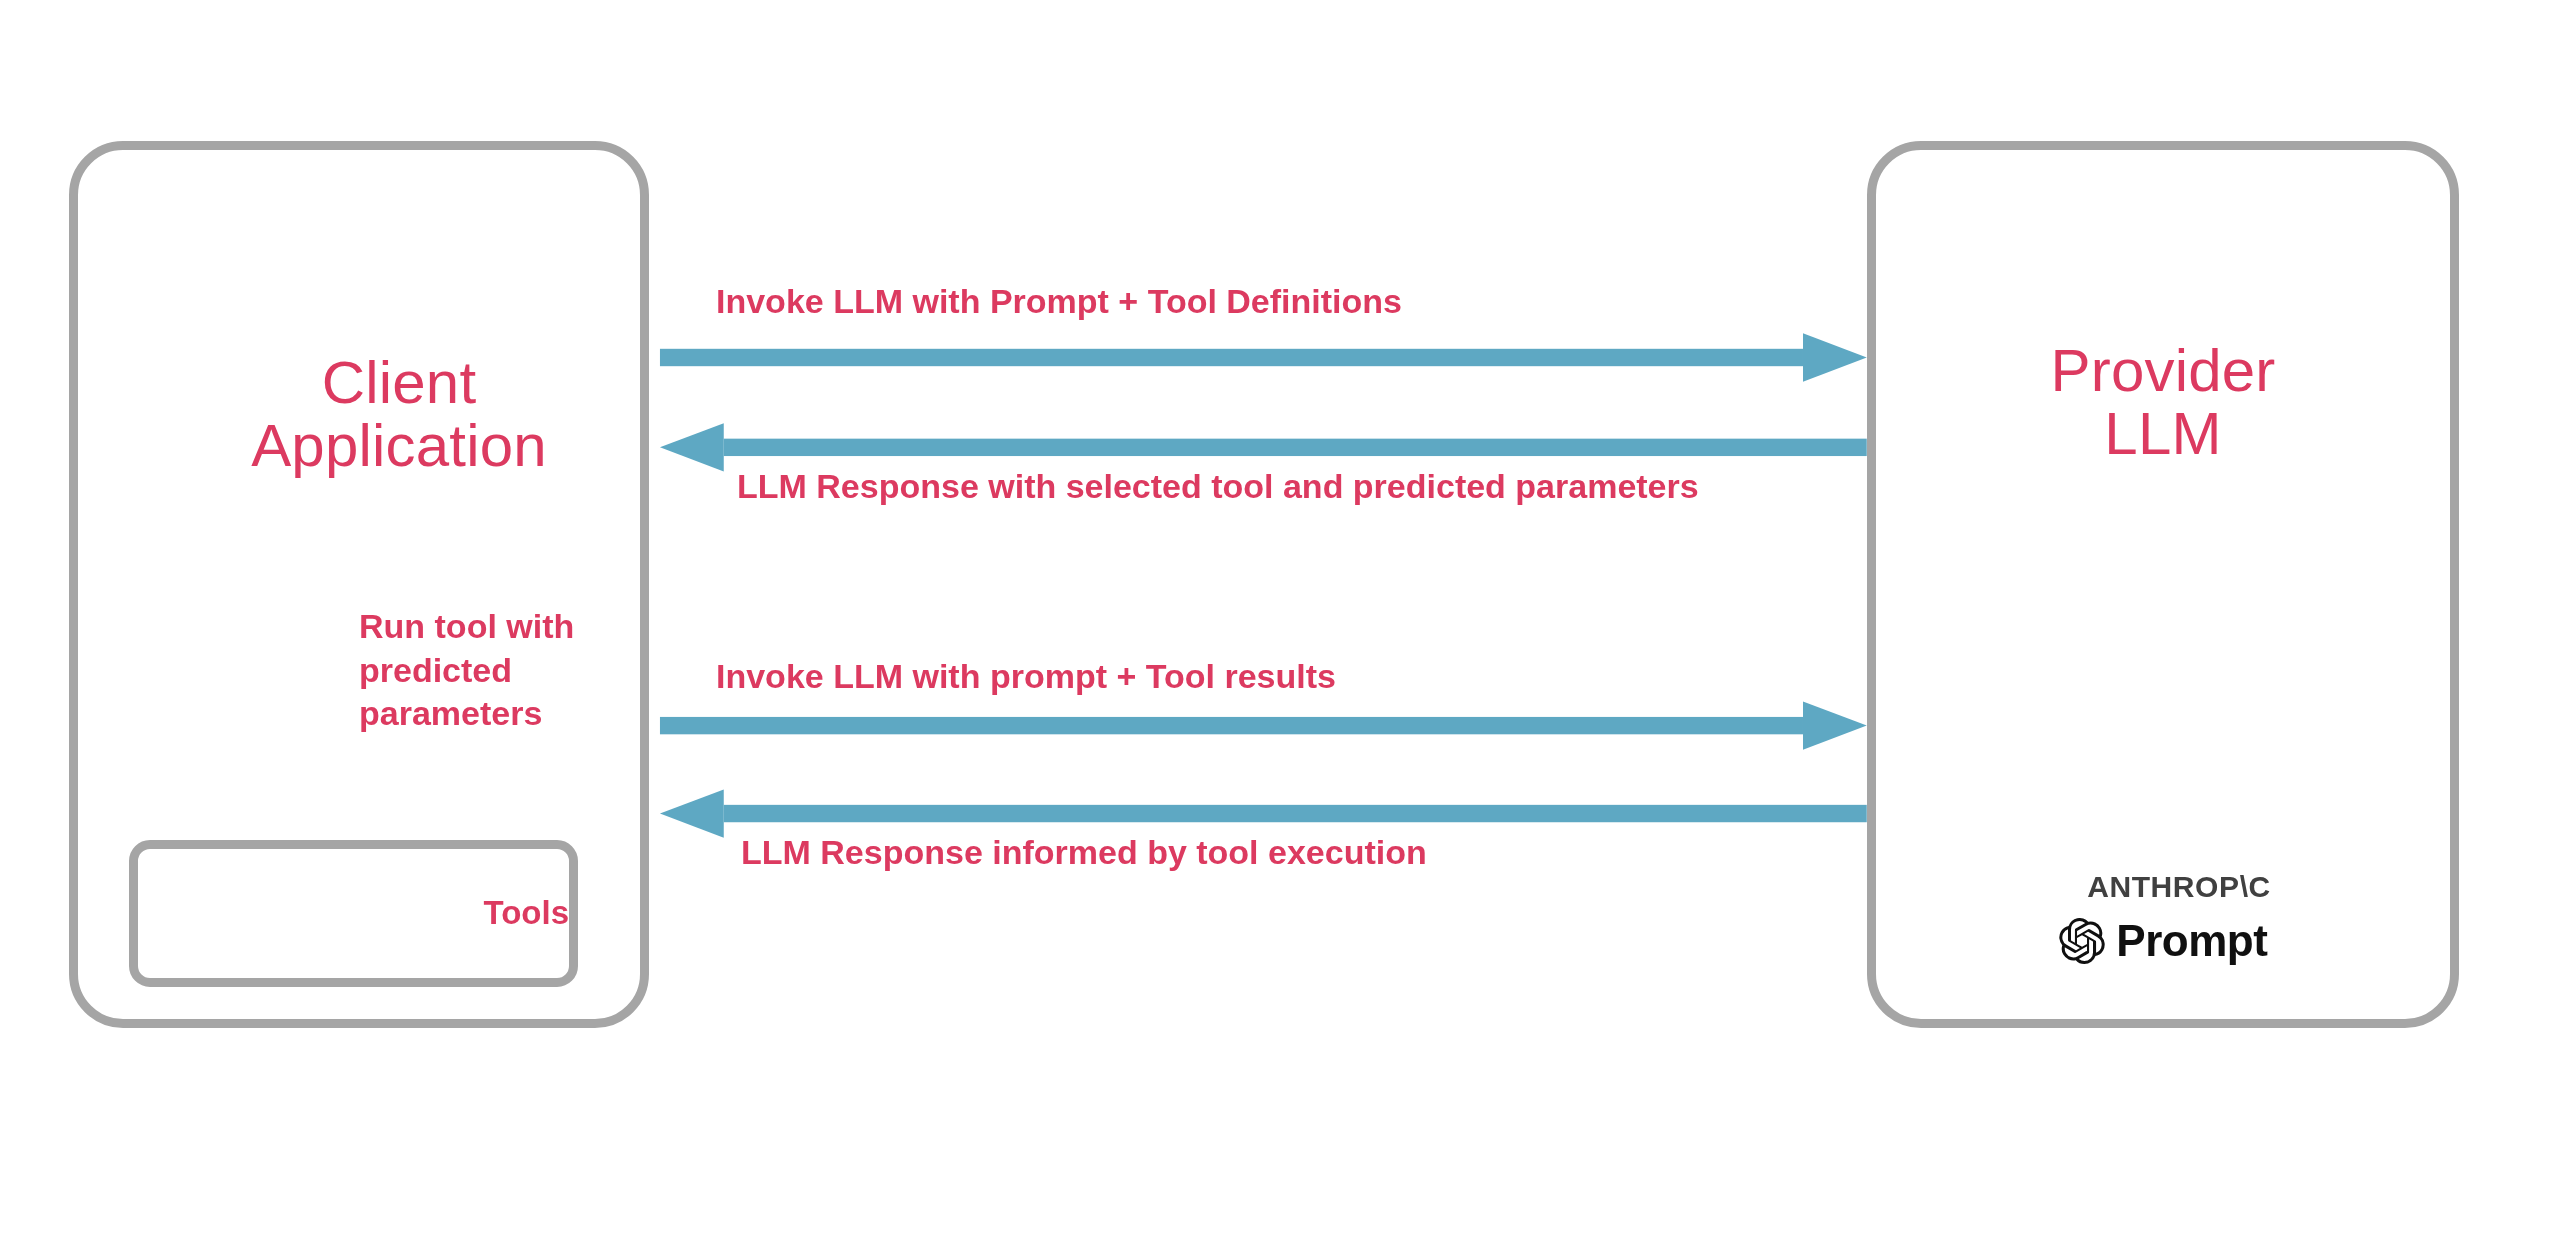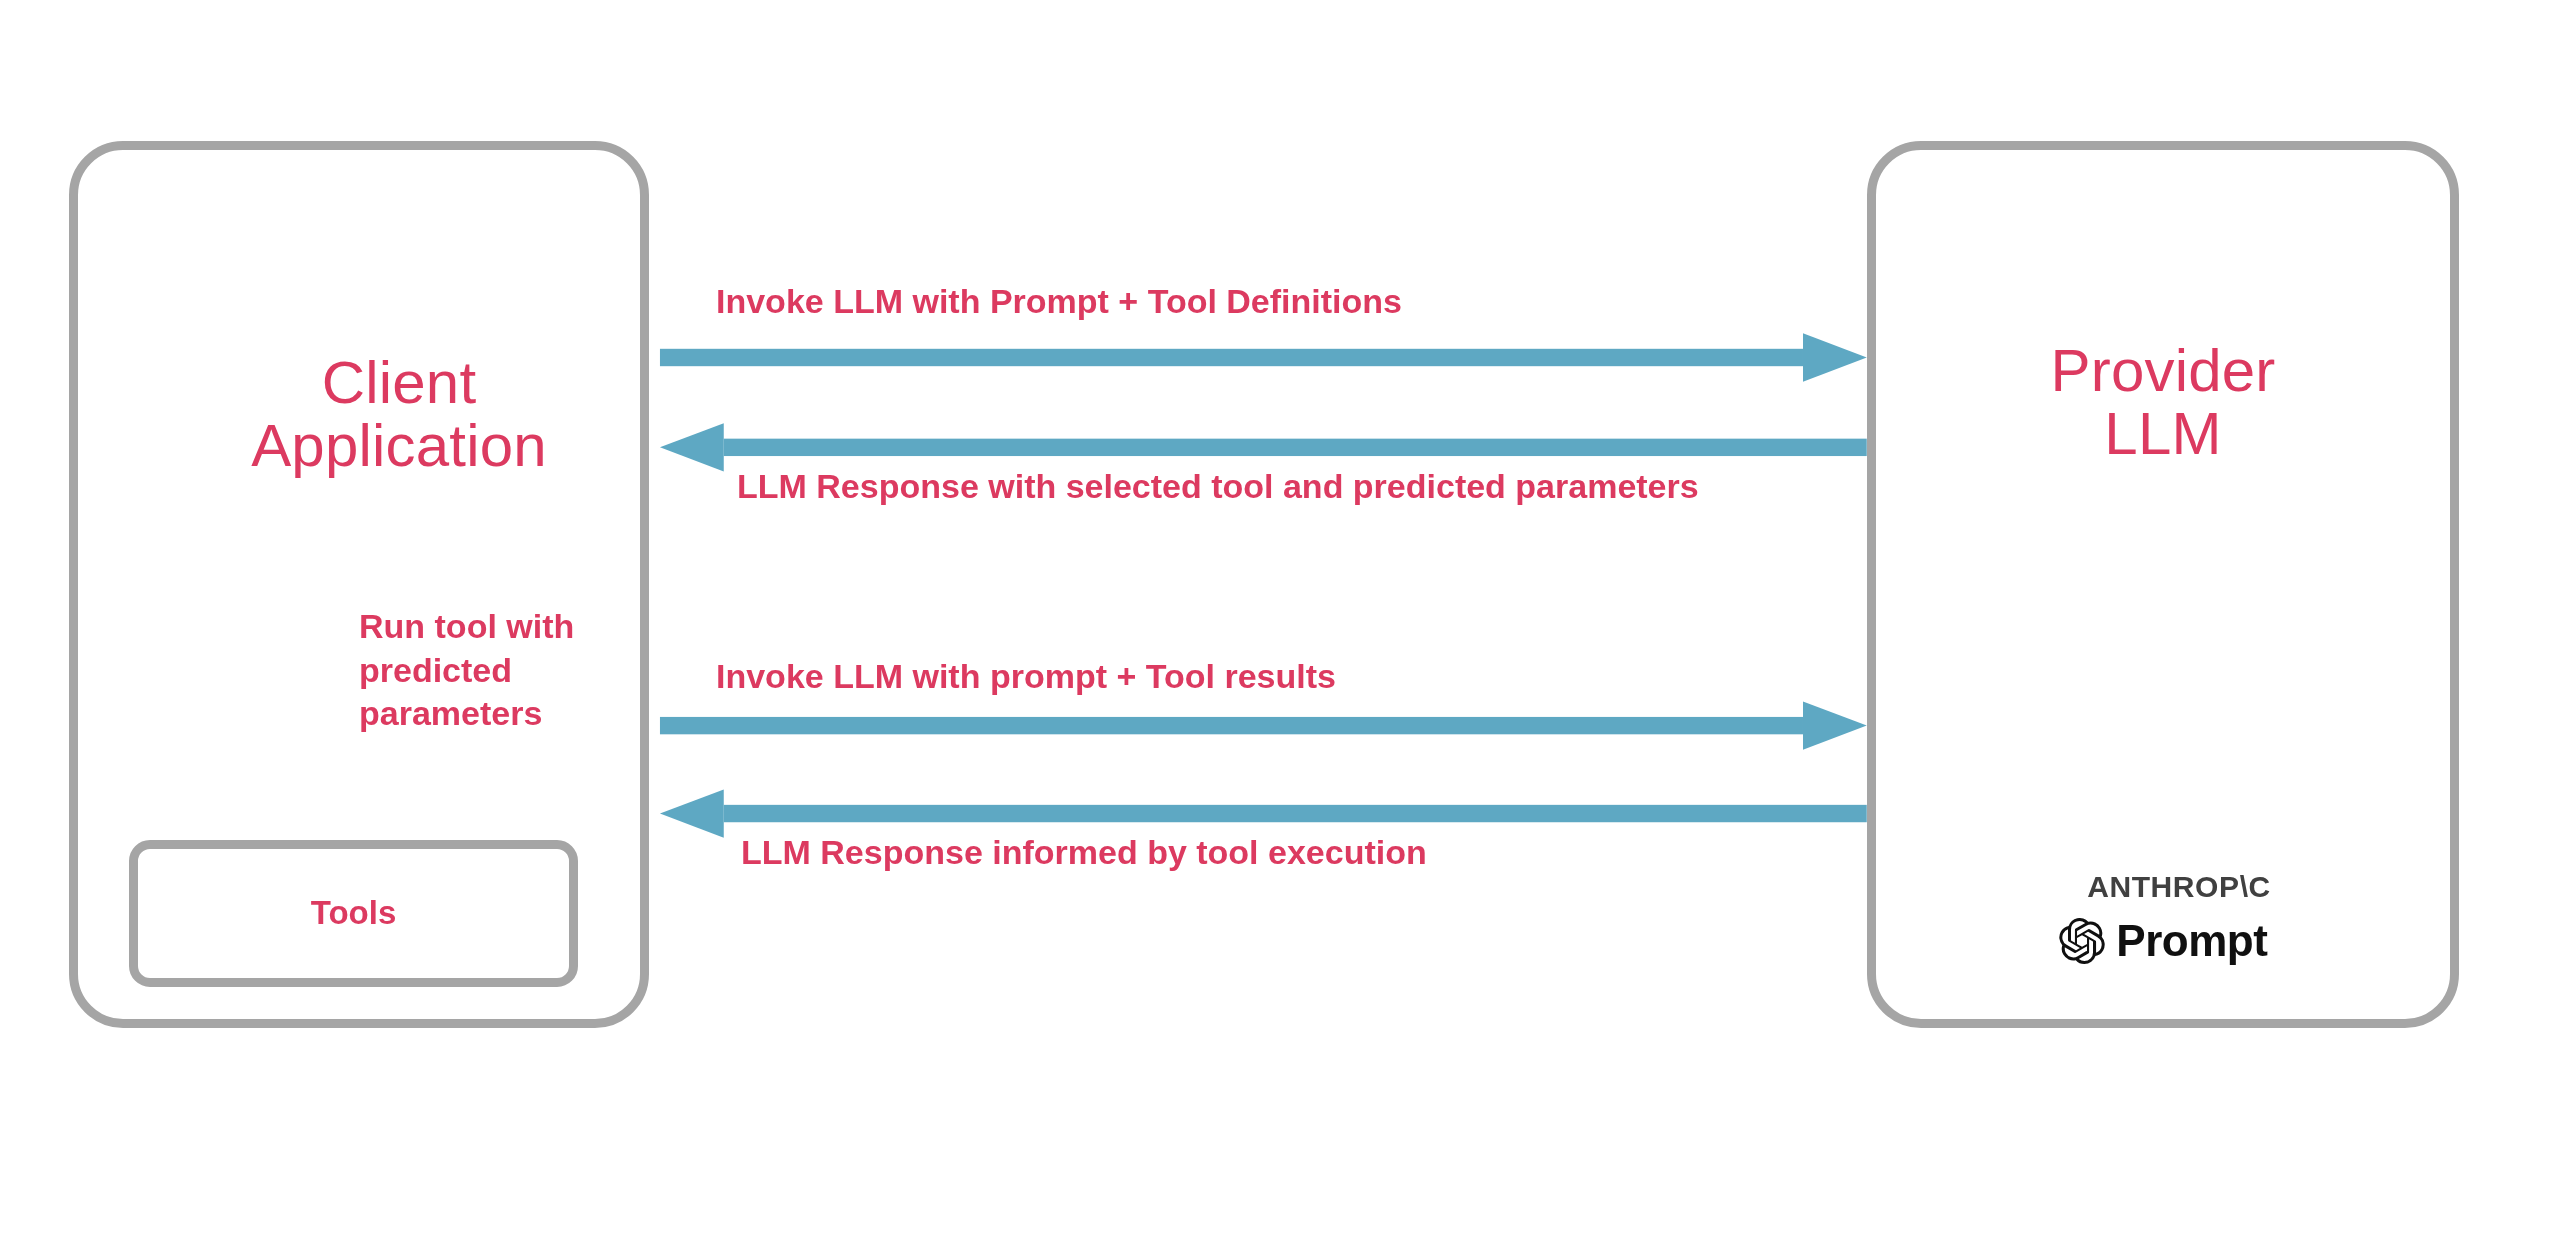--- a/index.html
+++ b/index.html
@@ -68,21 +68,21 @@
   }
   #provider-title {
     left: 0;
     top: 189px;
   }
   .tools-label {
     position: absolute;
     left: 0;
     top: 45px;
     width: 100%;
-    text-align: center;
+    text-align: right;
     color: #dc3a60;
     font-size: 33px;
     font-weight: 700;
   }
 
   
   #brand-anthropic {
     position: absolute;
     left: 16px;
     top: 720px;

